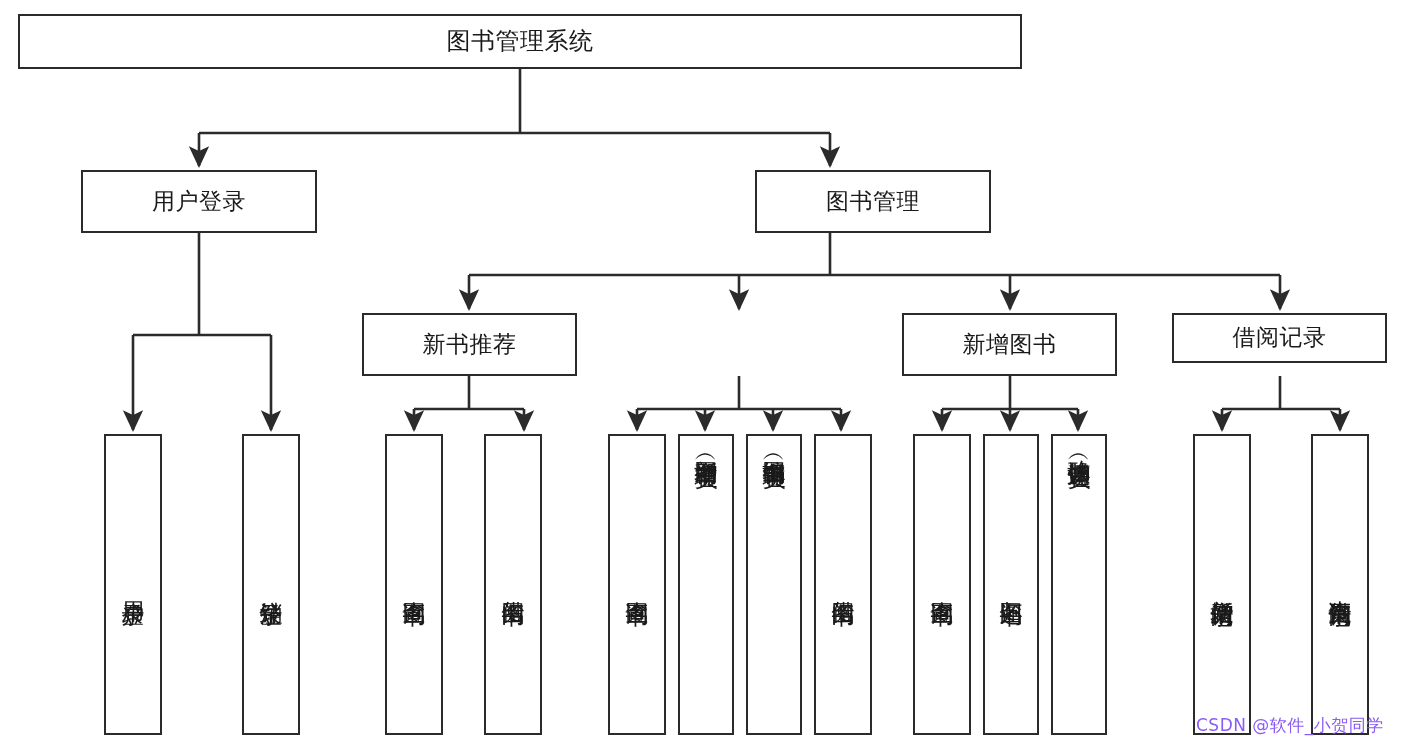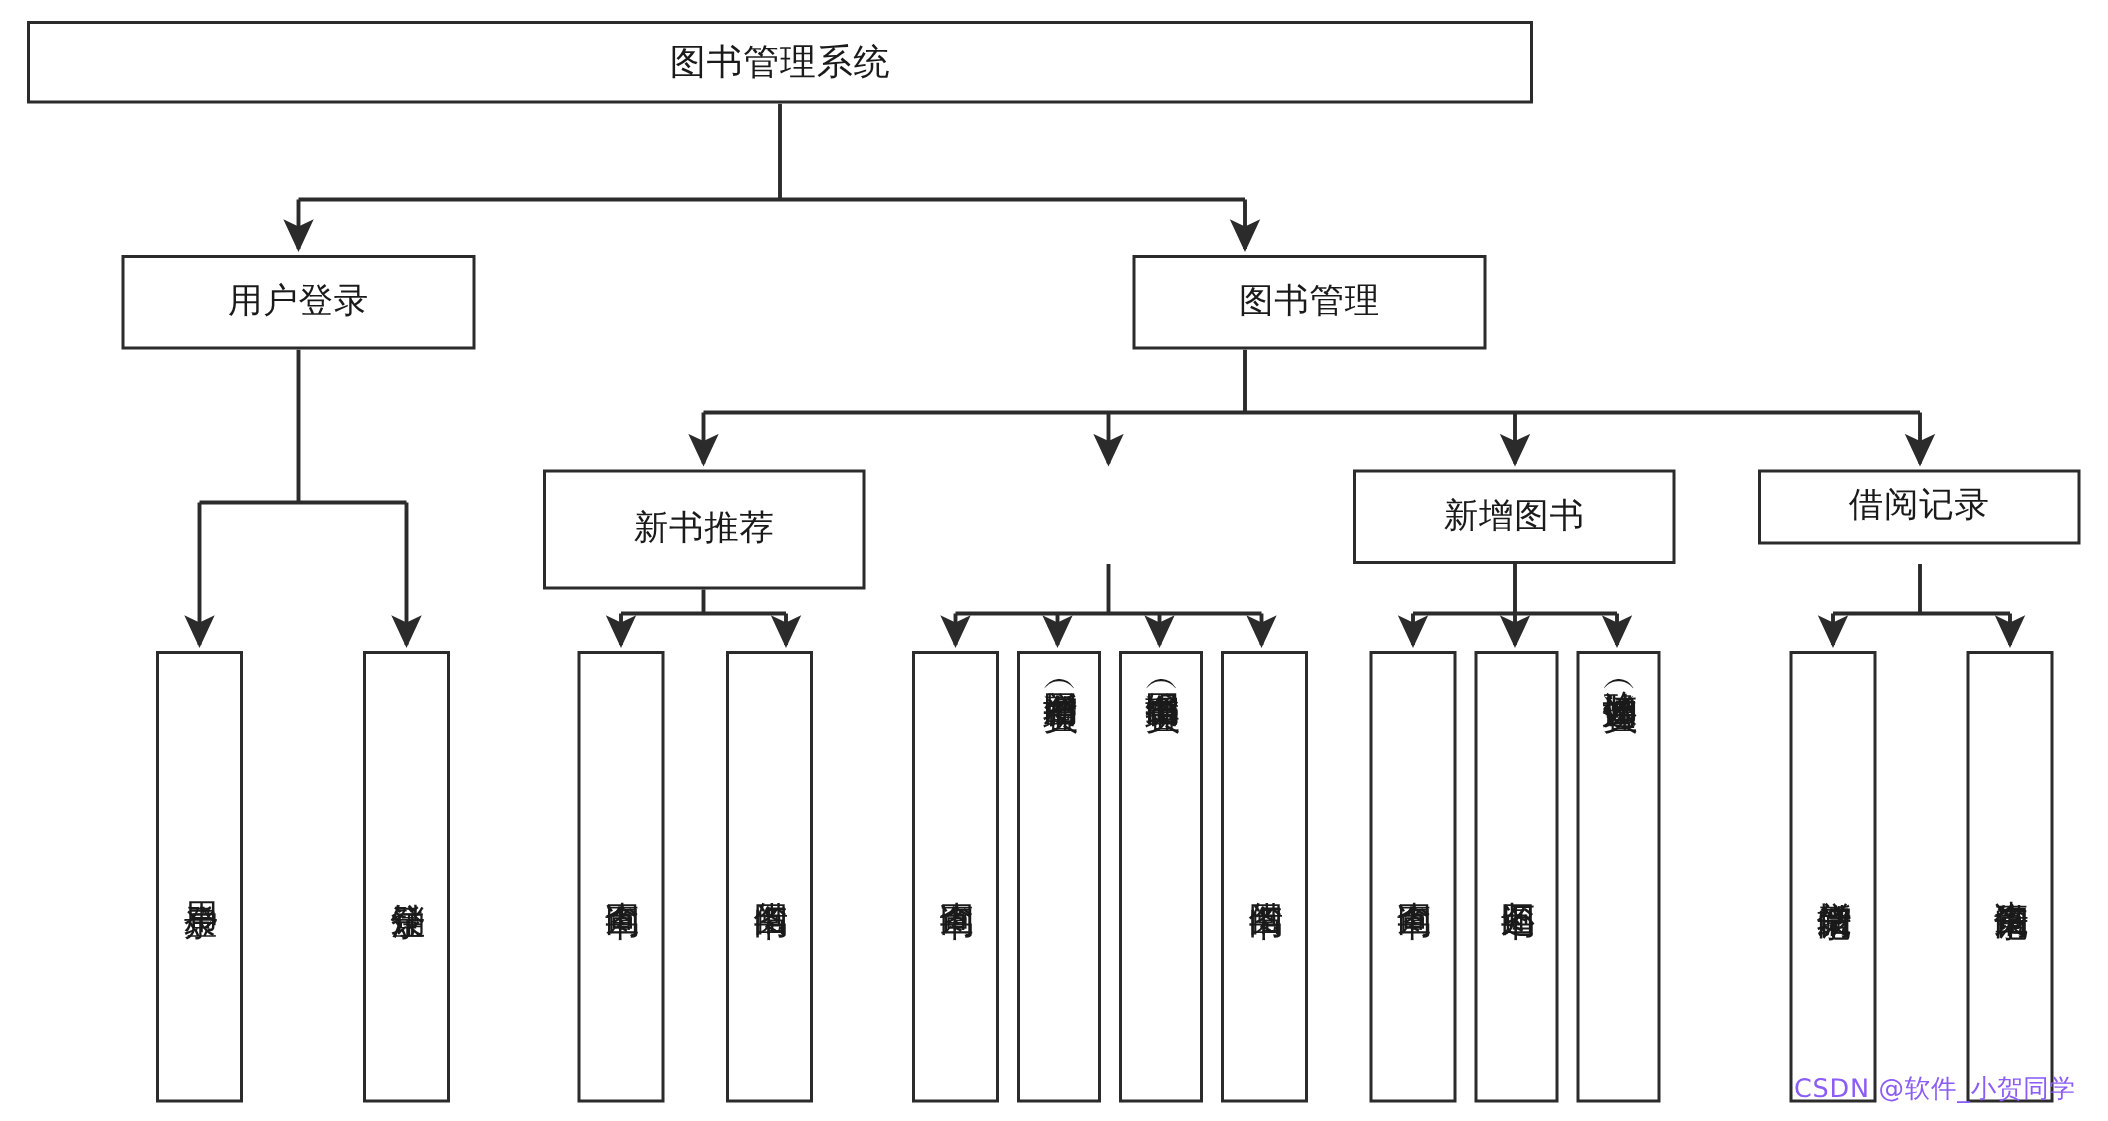--- a/index.html
+++ b/index.html
@@ -125,21 +125,21 @@
     <span>图书管理系统</span>
   </div>
 
   <div class="node node-h" style="left:81px; top:170px; width:236px; height:63px;">
     <span>用户登录</span>
   </div>
   <div class="node node-h" style="left:755px; top:170px; width:236px; height:63px;">
     <span>图书管理</span>
   </div>
 
-  <div class="node node-h" style="left:362px; top:313px; width:215px; height:80px;">
+  <div class="node node-h" style="left:362px; top:313px; width:215px; height:63px;">
     <span>新书推荐</span>
   </div>
   <div class="node node-h" style="left:902px; top:313px; width:215px; height:63px;">
     <span>新增图书</span>
   </div>
   <div class="node node-h" style="left:1172px; top:313px; width:215px; height:50px;">
     <span>借阅记录</span>
   </div>
 
   <div class="node node-v" style="left:104px; top:434px; width:58px; height:301px;">

